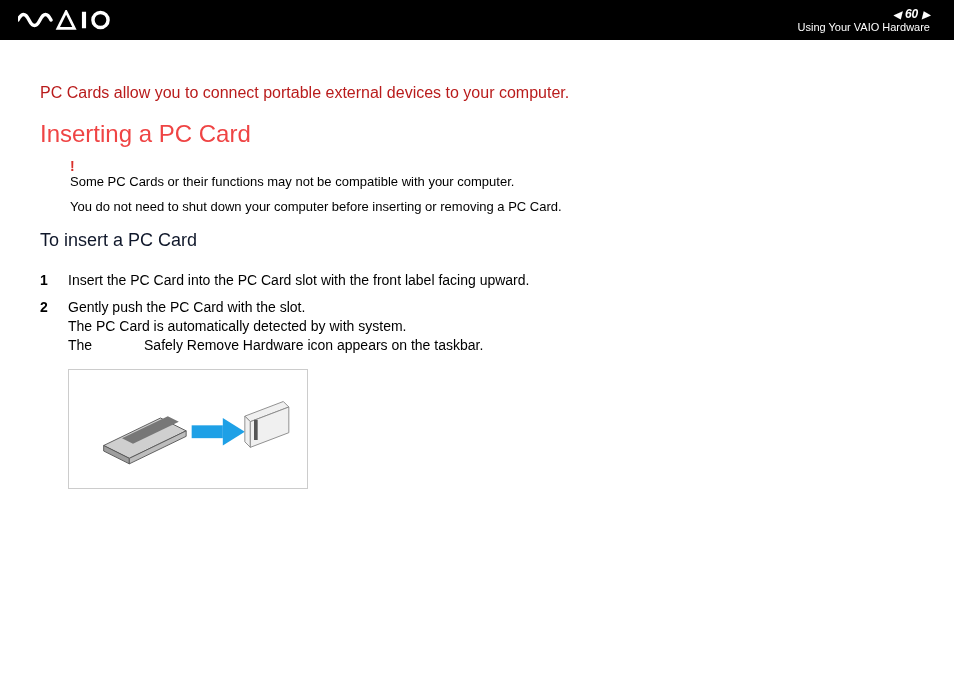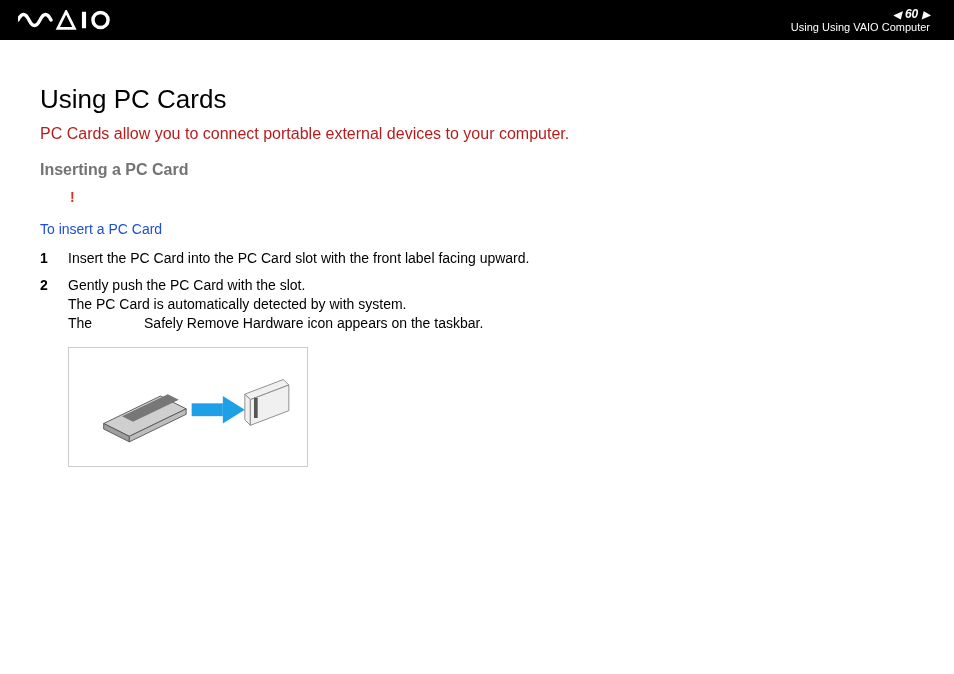--- a/index.html
+++ b/index.html
@@ -47,23 +47,23 @@
       color: #000;
       margin-bottom: 10px;
     }
     .intro {
       font-size: 16px;
       color: #b91c1c;
       margin-bottom: 18px;
     }
     h2 {
       font-family: Arial, Helvetica, sans-serif;
-      font-weight: 700;
-      font-size: 16px;
-      color: #737373;
+      font-weight: 400;
+      font-size: 24px;
+      color: #ef4444;
       margin-bottom: 10px;
     }
     .notice {
       padding-left: 30px;
       margin-bottom: 16px;
     }
     .notice .bang {
       color: #d9302a;
       font-weight: bold;
       font-size: 14px;
@@ -71,23 +71,23 @@
     }
     .notice p {
       font-family: Arial, Helvetica, sans-serif;
       font-size: 13px;
       color: #000;
       margin-bottom: 10px;
     }
     h3 {
       font-family: Arial, Helvetica, sans-serif;
       font-weight: 400;
-      font-size: 14px;
-      color: #1d4ed8;
-      margin-bottom: 12px;
+      font-size: 18px;
+      color: #0f172a;
+      margin-bottom: 20px;
     }
     .steps {
       list-style: none;
       counter-reset: step;
     }
     .steps li {
       counter-increment: step;
       display: flex;
       margin-bottom: 8px;
       font-size: 14px;
@@ -127,32 +127,33 @@
 
       <circle cx="120" cy="14" r="11" fill="none" stroke="#fff" stroke-width="5"></circle>
     </svg>
   </div>
   <div class="header-right">
     <div class="pager">
       <span class="arrow">◀</span>
       <span>60</span>
       <span class="arrow">▶</span>
     </div>
-    <div>Using Using VAIO Computer</div>
+    <div>Using Your VAIO Hardware</div>
   </div>
 </div>
 
 <div class="content">
-  <h1>Using PC Cards</h1>
   <p class="intro">PC Cards allow you to connect portable external devices to your computer.</p>
 
   <h2>Inserting a PC Card</h2>
 
   <div class="notice">
     <div class="bang">!</div>
+    <p>Some PC Cards or their functions may not be compatible with your computer.</p>
+    <p>You do not need to shut down your computer before inserting or removing a PC Card.</p>
   </div>
 
   <h3>To insert a PC Card</h3>
 
   <ol class="steps">
     <li>
       <div class="step-body">Insert the PC Card into the PC Card slot with the front label facing upward.</div>
     </li>
     <li>
       <div class="step-body">

